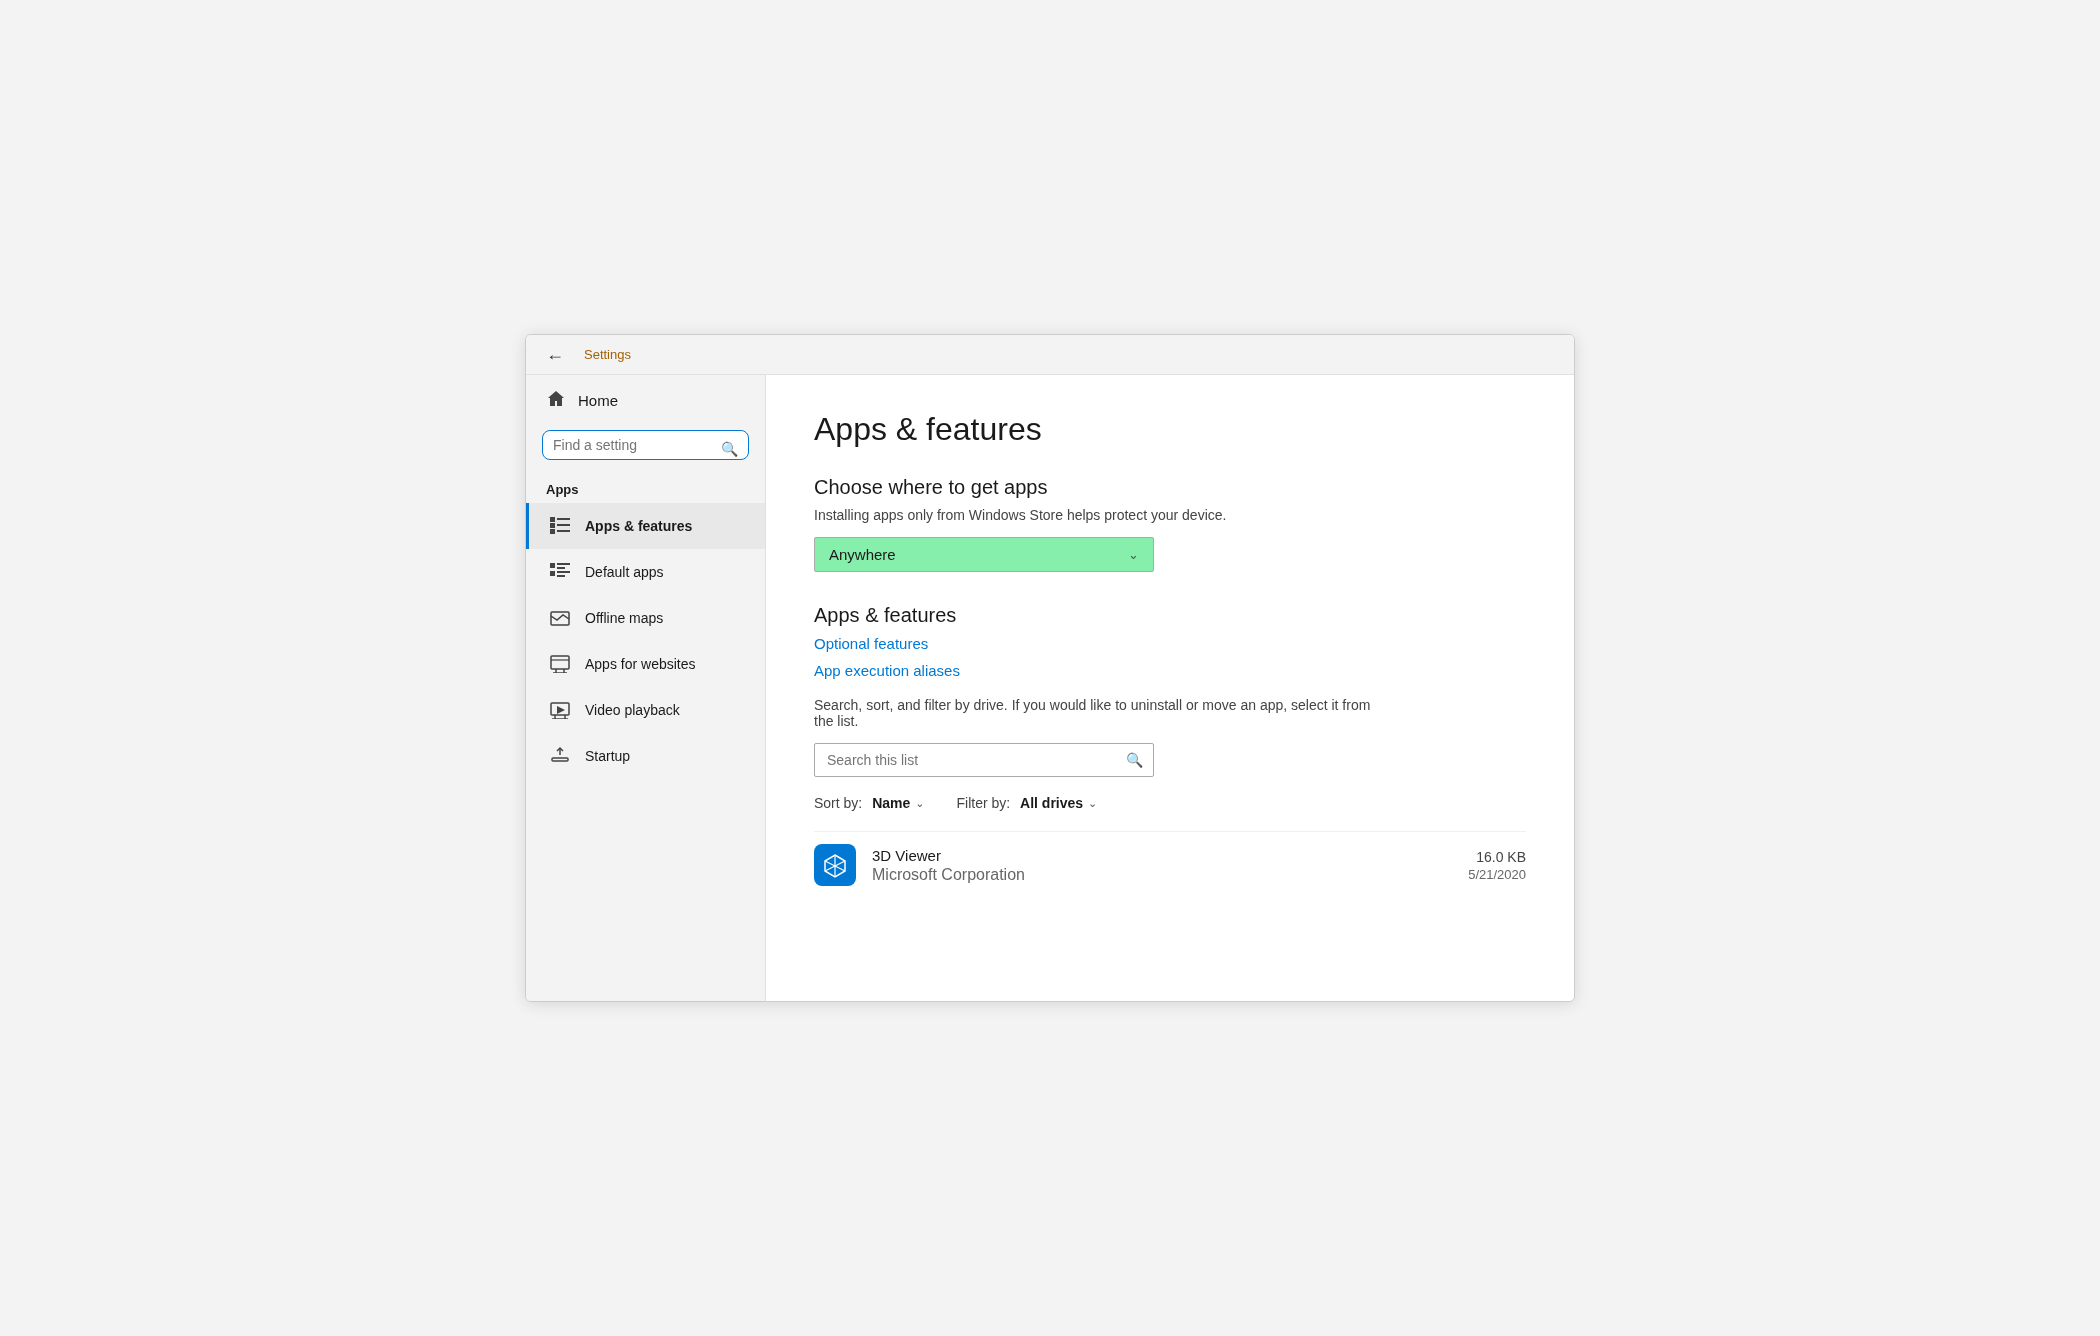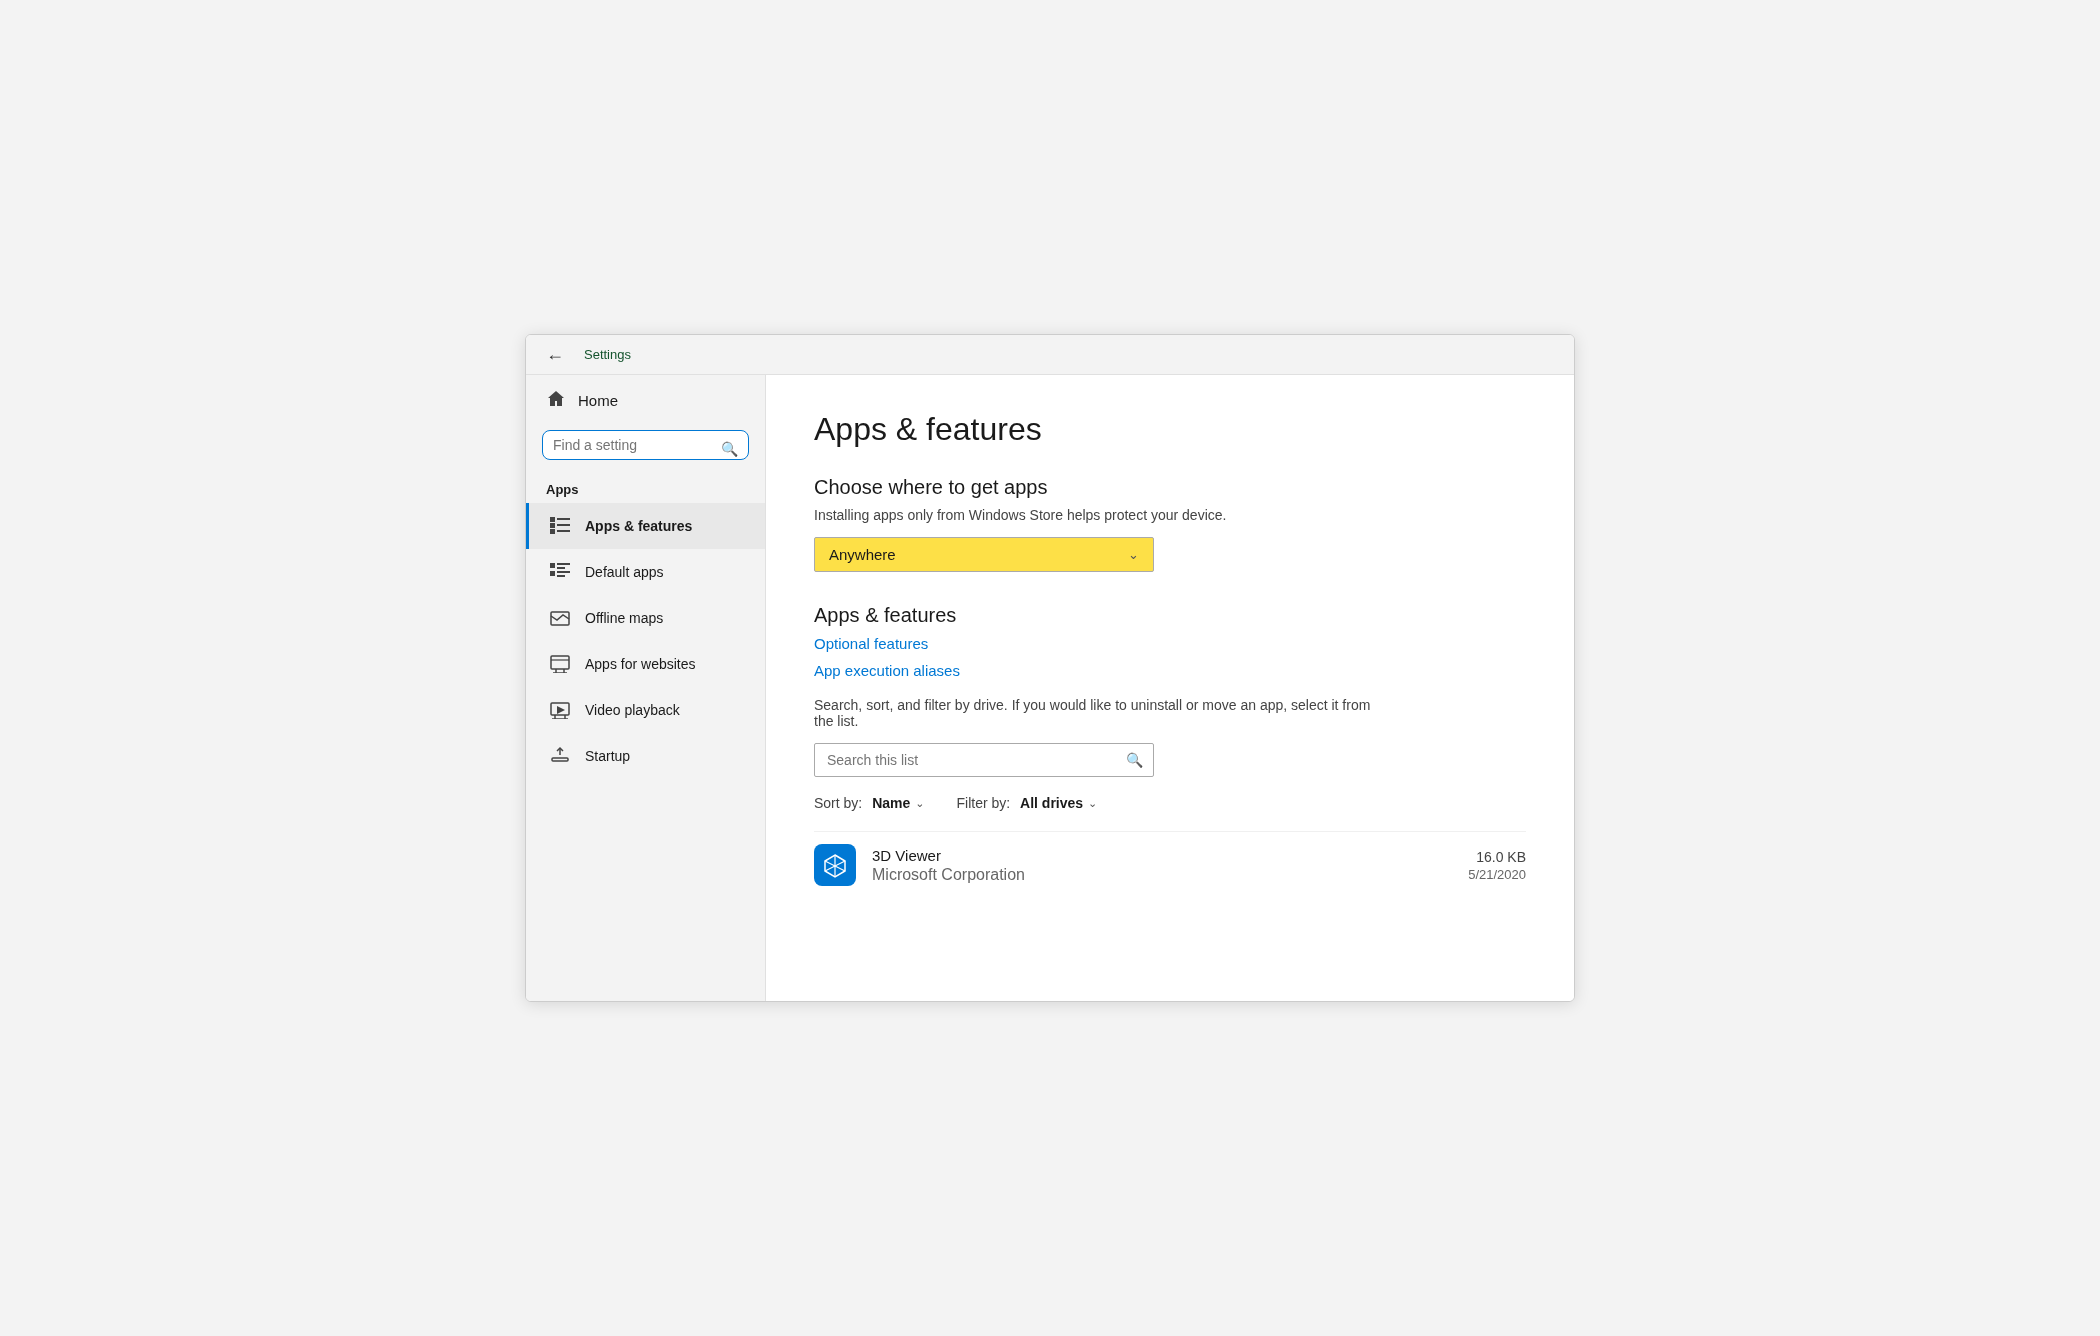--- a/index.html
+++ b/index.html
@@ -37,21 +37,21 @@
       cursor: pointer;
       font-size: 18px;
       color: #333;
       margin-right: 16px;
       padding: 0 4px;
       display: flex;
       align-items: center;
     }
     .titlebar-title {
       font-size: 13px;
-      color: #14532d;
+      color: #a16207;
     }
     .main-layout {
       display: flex;
       flex: 1;
       overflow: hidden;
     }
     .sidebar {
       width: 240px;
       background: #f3f3f3;
       border-right: 1px solid #e0e0e0;
@@ -148,21 +148,21 @@
     }
     .dropdown-wrap {
       position: relative;
       display: inline-block;
       width: 340px;
       margin-bottom: 32px;
     }
     .dropdown-btn {
       width: 100%;
       border: 1px solid #aaa;
-      background: #fde047;
+      background: #86efac;
       padding: 8px 14px;
       font-size: 15px;
       color: #1a1a1a;
       text-align: left;
       cursor: pointer;
       display: flex;
       align-items: center;
       justify-content: space-between;
       border-radius: 2px;
     }

